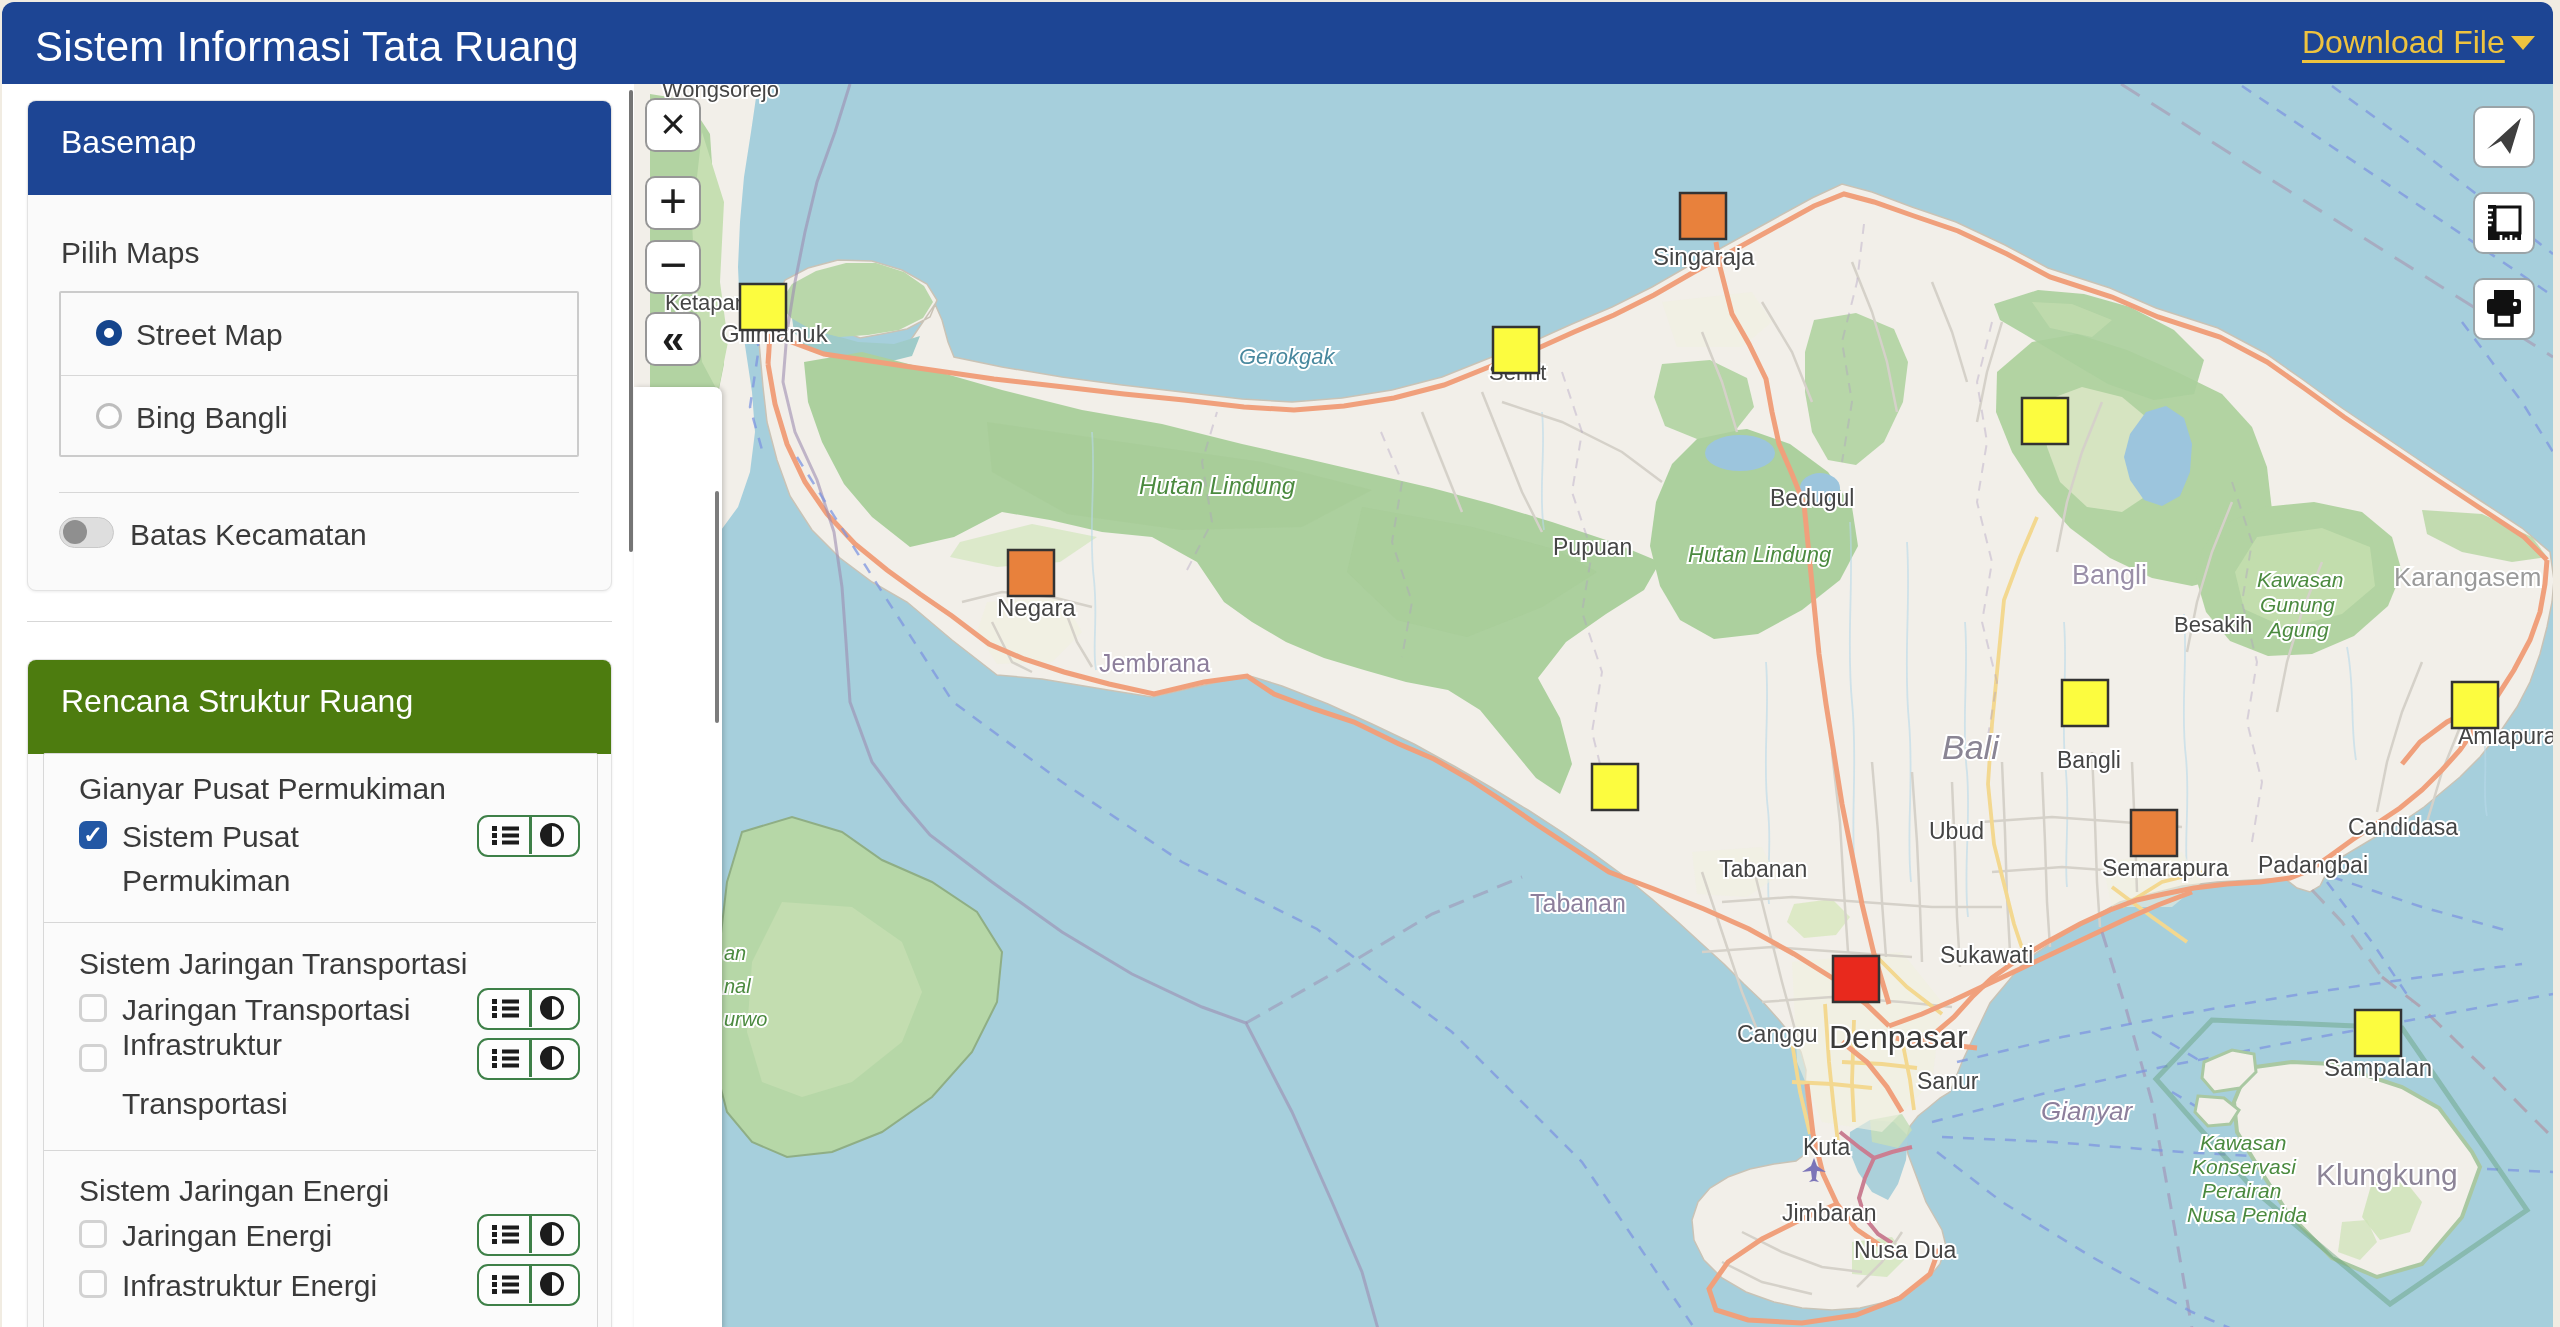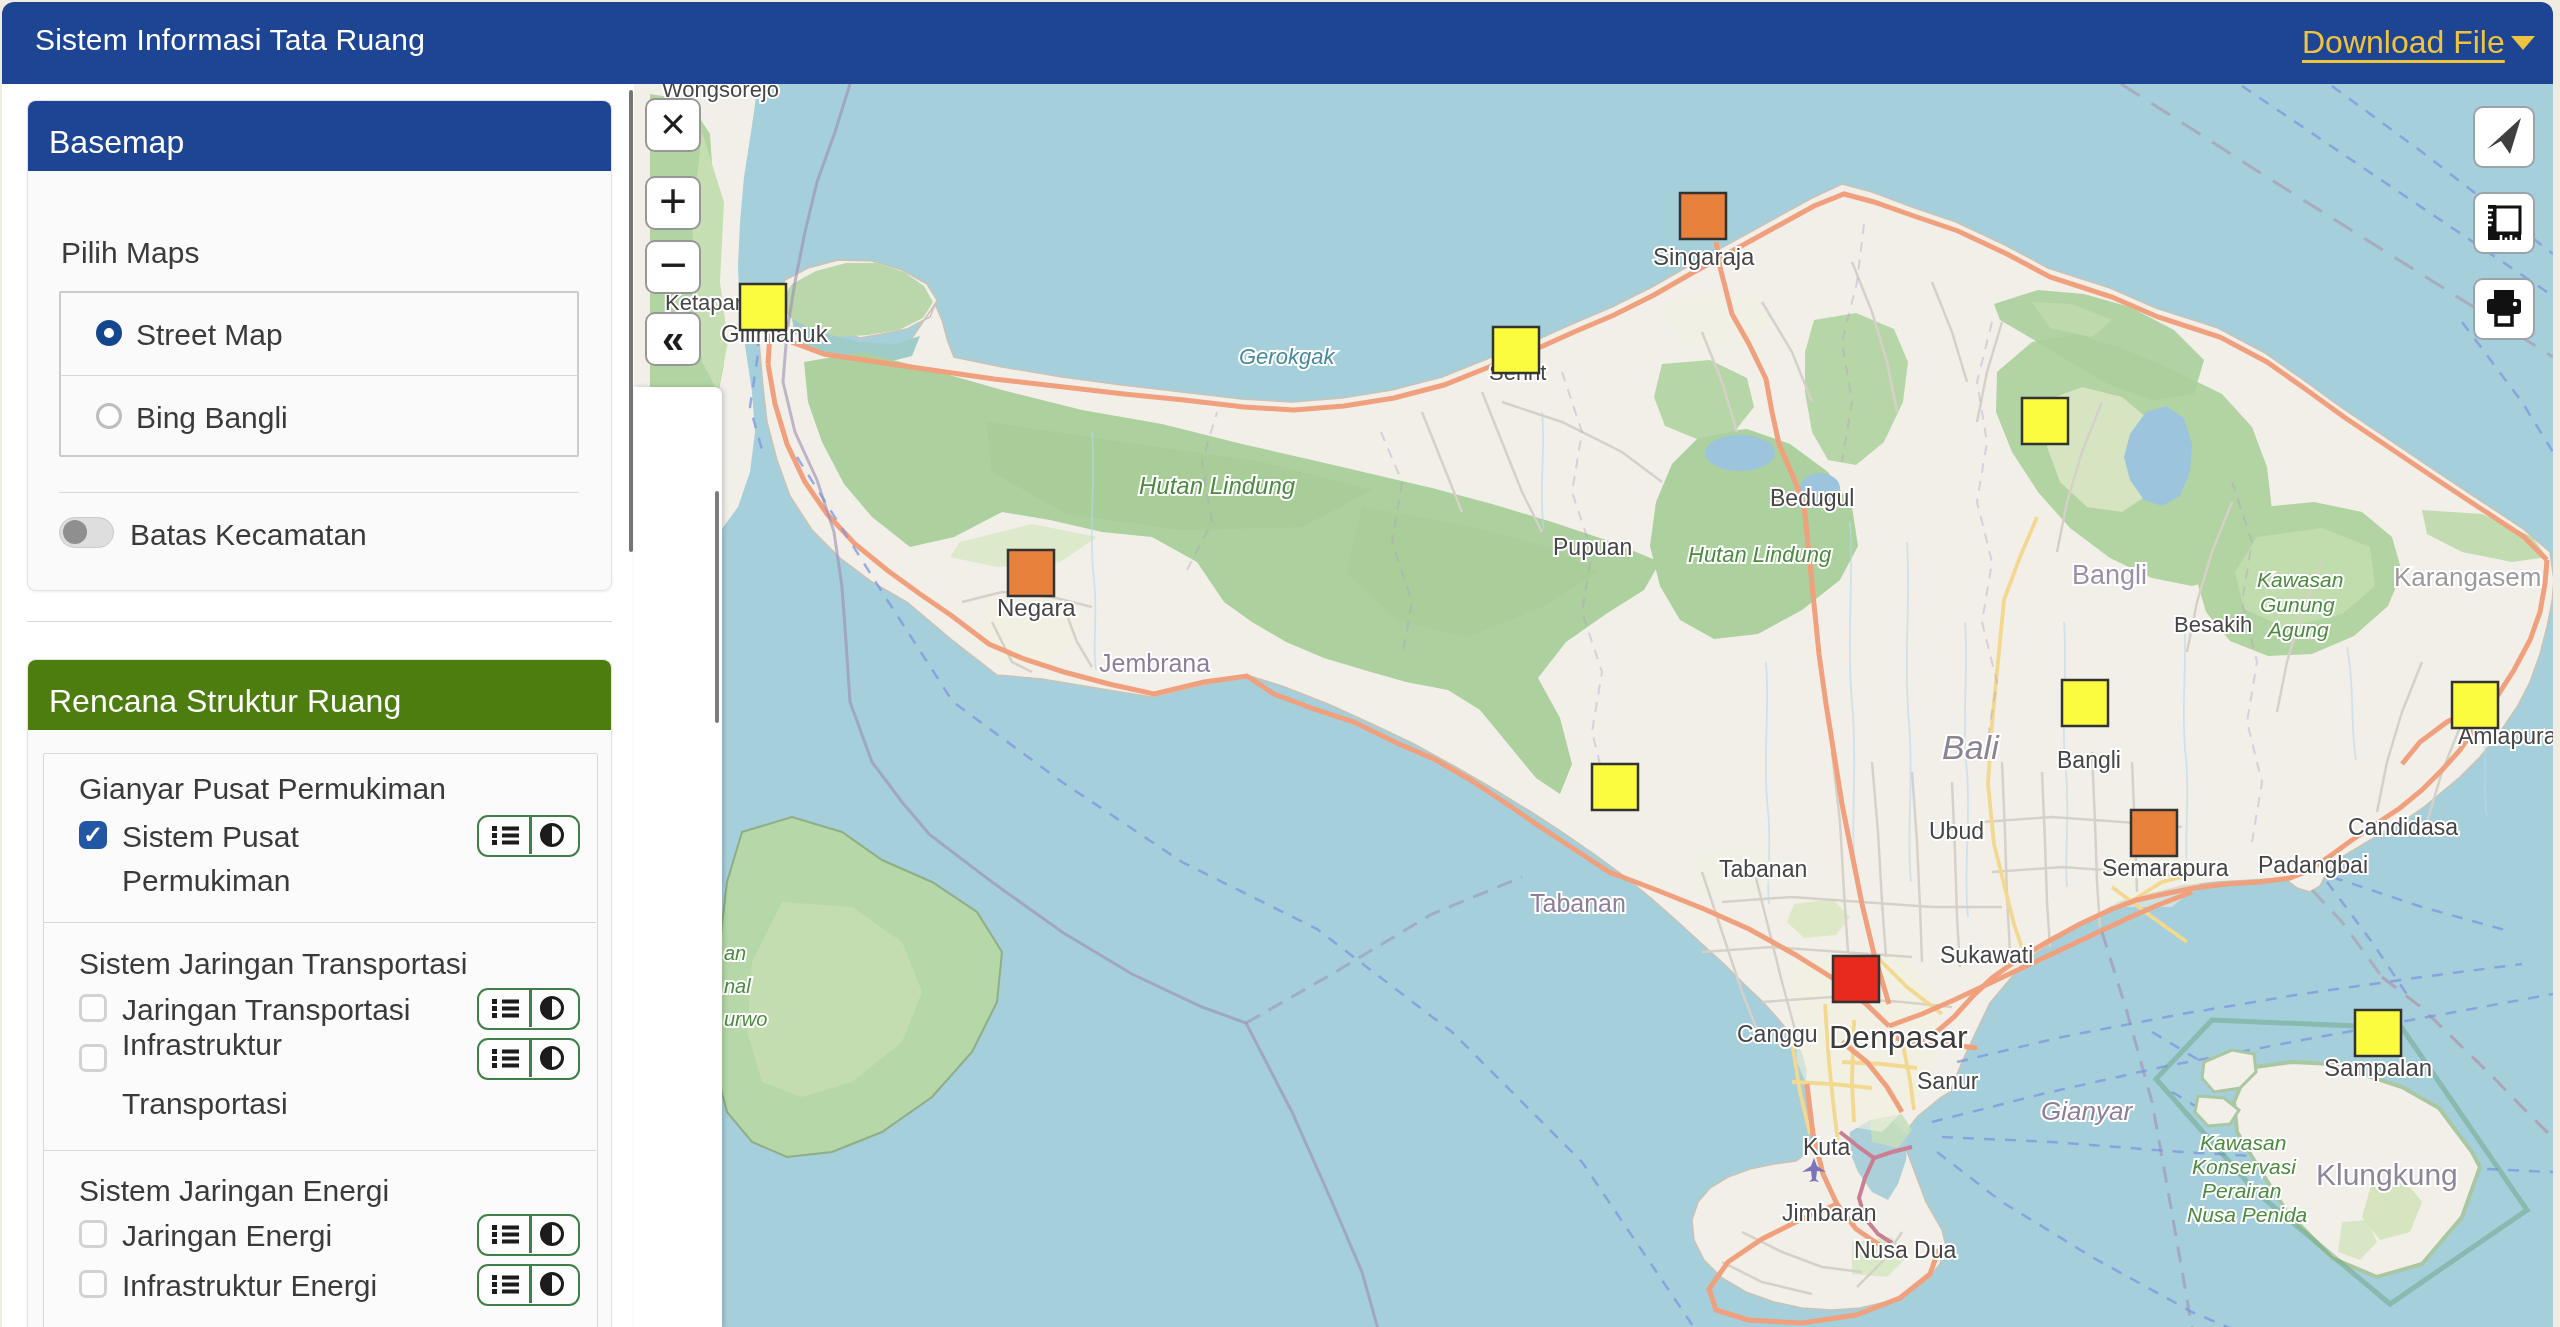--- a/index.html
+++ b/index.html
@@ -1,25 +1,25 @@
 <!DOCTYPE html>
 <html><head>
 <meta charset="utf-8">
 <style>
   * { box-sizing: border-box; margin:0; padding:0; }
   html,body { width:2560px; height:1327px; overflow:hidden; background:#f1ece2; font-family:"Liberation Sans",sans-serif; }
   .win { position:absolute; left:2px; top:2px; width:2551px; height:1325px; background:#fff; border-radius:12px 12px 0 0; overflow:hidden; }
   .navbar { position:absolute; left:0; top:0; width:2551px; height:82px; background:#1d4594; }
-  .brand { position:absolute; left:33px; top:21px; color:#fff; font-size:30px; letter-spacing:0.2px; }
+  .brand { position:absolute; left:33px; top:21px; color:#fff; font-size:42px; letter-spacing:0.2px; }
   .dl { position:absolute; left:2300px; top:22px; color:#eec33f; font-size:32px; text-decoration:underline; text-underline-offset:7px; }
   .dl-caret { position:absolute; left:2509px; top:34px; width:0; height:0; border-left:12px solid transparent; border-right:12px solid transparent; border-top:14px solid #eec33f; }
   .sidebar { position:absolute; left:0; top:82px; width:632px; height:1245px; background:#fff; }
   .sb-thumb { position:absolute; left:627px; top:6px; width:4px; height:462px; background:#757575; border-radius:2px; z-index:30;}
   .card { position:absolute; left:25px; width:585px; background:#fafafa; border:1px solid #e3e3e3; border-radius:9px; box-shadow:0 1px 3px rgba(0,0,0,0.08); }
-  .card-hd { height:70px; border-radius:8px 8px 0 0; color:#fff; font-size:32px; line-height:82px; padding-left:21px; }
+  .card-hd { height:94px; border-radius:8px 8px 0 0; color:#fff; font-size:32px; line-height:82px; padding-left:33px; }
   .hd-blue { background:#1d4594; }
   .hd-green { background:#4d7c0f; }
   .lbl { color:#3a3a3a; font-size:30px; }
   .groupbox { position:absolute; border:2px solid #cbcbcb; border-radius:2px; }
   .radio-off { position:absolute; width:26px; height:26px; border-radius:50%; border:3px solid #bdbdbd; background:#fdfdfd; }
   .radio-on { position:absolute; width:26px; height:26px; border-radius:50%; border:8px solid #15458d; background:#fff; }
   .divline { position:absolute; height:1px; background:#d7d7d7; }
   .toggle { position:absolute; width:55px; height:31px; border-radius:16px; background:#dedede; border:1px solid #c9c9c9; }
   .toggle .knob { position:absolute; left:3px; top:2px; width:24px; height:24px; border-radius:50%; background:#8f8f8f; }
   .chk { position:absolute; width:28px; height:28px; border-radius:7px; }

